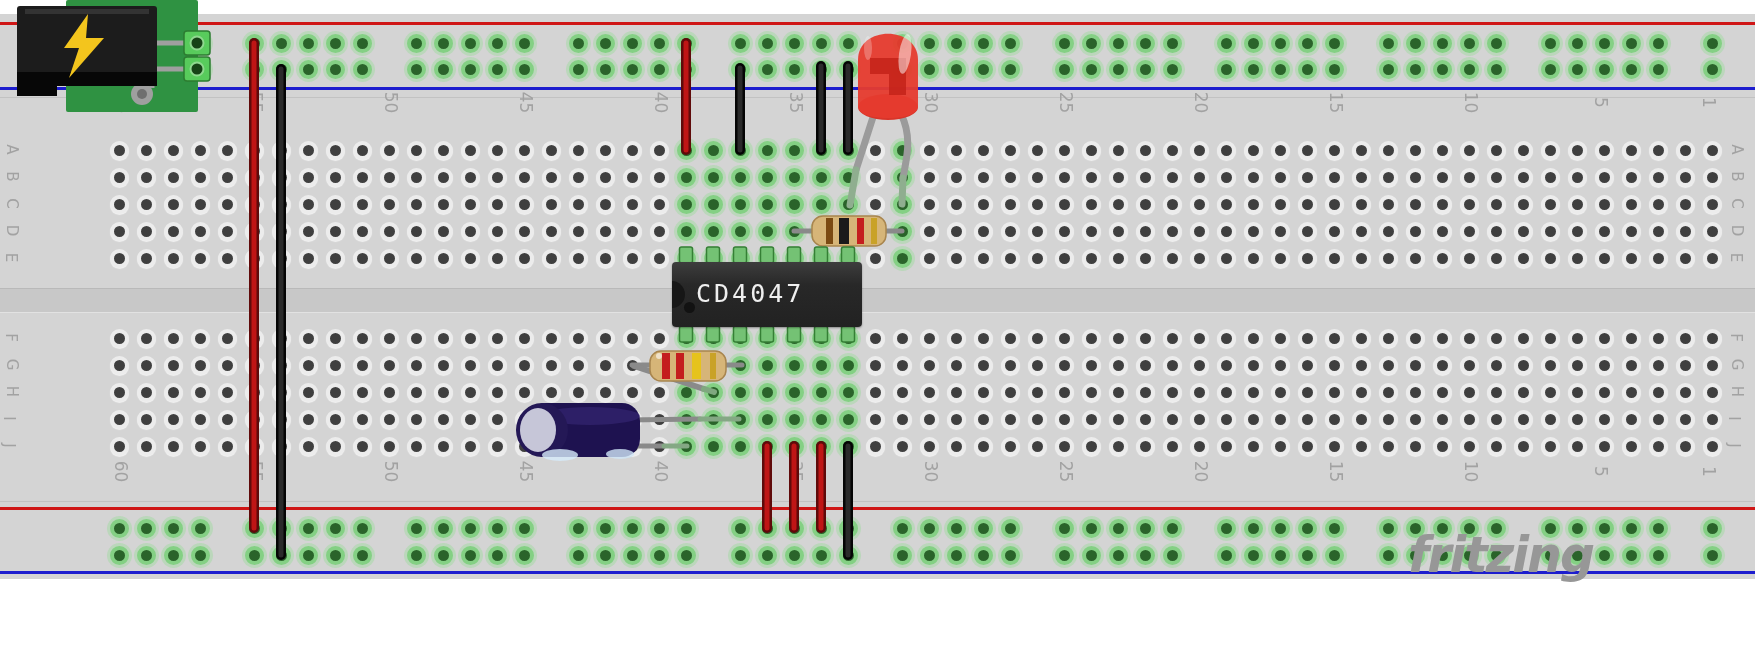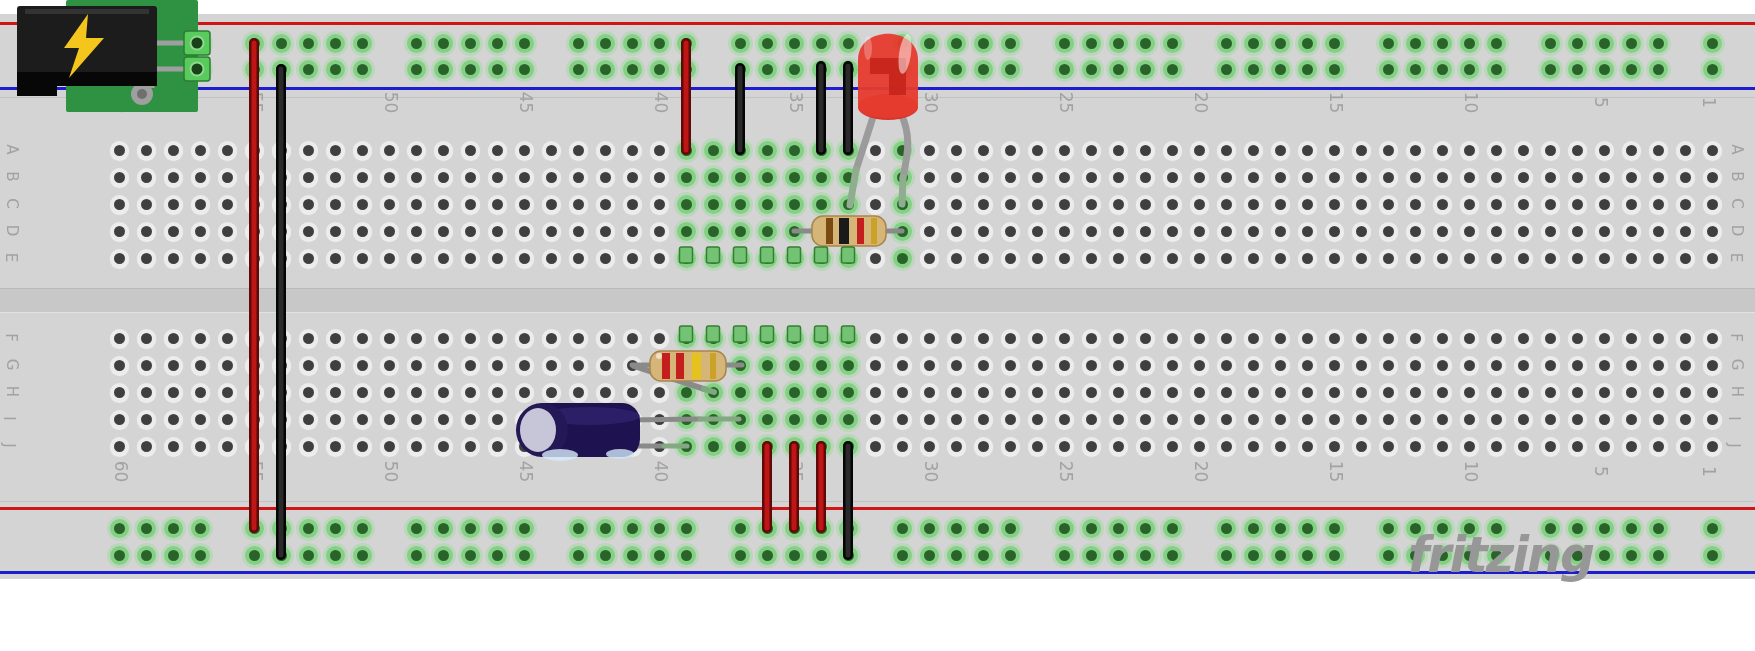--- a/index.html
+++ b/index.html
@@ -996,14 +996,19 @@
         <rect x="760.5" y="247" width="13" height="16" rx="2" fill="#74c274" stroke="#357f35" stroke-width="1.5"></rect>
         <rect x="760.5" y="326" width="13" height="16" rx="2" fill="#74c274" stroke="#357f35" stroke-width="1.5"></rect>
         <rect x="787.5" y="247" width="13" height="16" rx="2" fill="#74c274" stroke="#357f35" stroke-width="1.5"></rect>
         <rect x="787.5" y="326" width="13" height="16" rx="2" fill="#74c274" stroke="#357f35" stroke-width="1.5"></rect>
         <rect x="814.5" y="247" width="13" height="16" rx="2" fill="#74c274" stroke="#357f35" stroke-width="1.5"></rect>
         <rect x="814.5" y="326" width="13" height="16" rx="2" fill="#74c274" stroke="#357f35" stroke-width="1.5"></rect>
         <rect x="841.5" y="247" width="13" height="16" rx="2" fill="#74c274" stroke="#357f35" stroke-width="1.5"></rect>
         <rect x="841.5" y="326" width="13" height="16" rx="2" fill="#74c274" stroke="#357f35" stroke-width="1.5"></rect>
       </g>
     </svg>
+  <div id="ic">
+    <div class="notch"></div>
+    <div class="pin1dot"></div>
+    <span class="iclabel">CD4047</span>
+  </div>
   <div id="logo" style="color: rgb(151, 151, 151); text-align: right;">fritzing</div>
 </div>
 
 </body></html>

